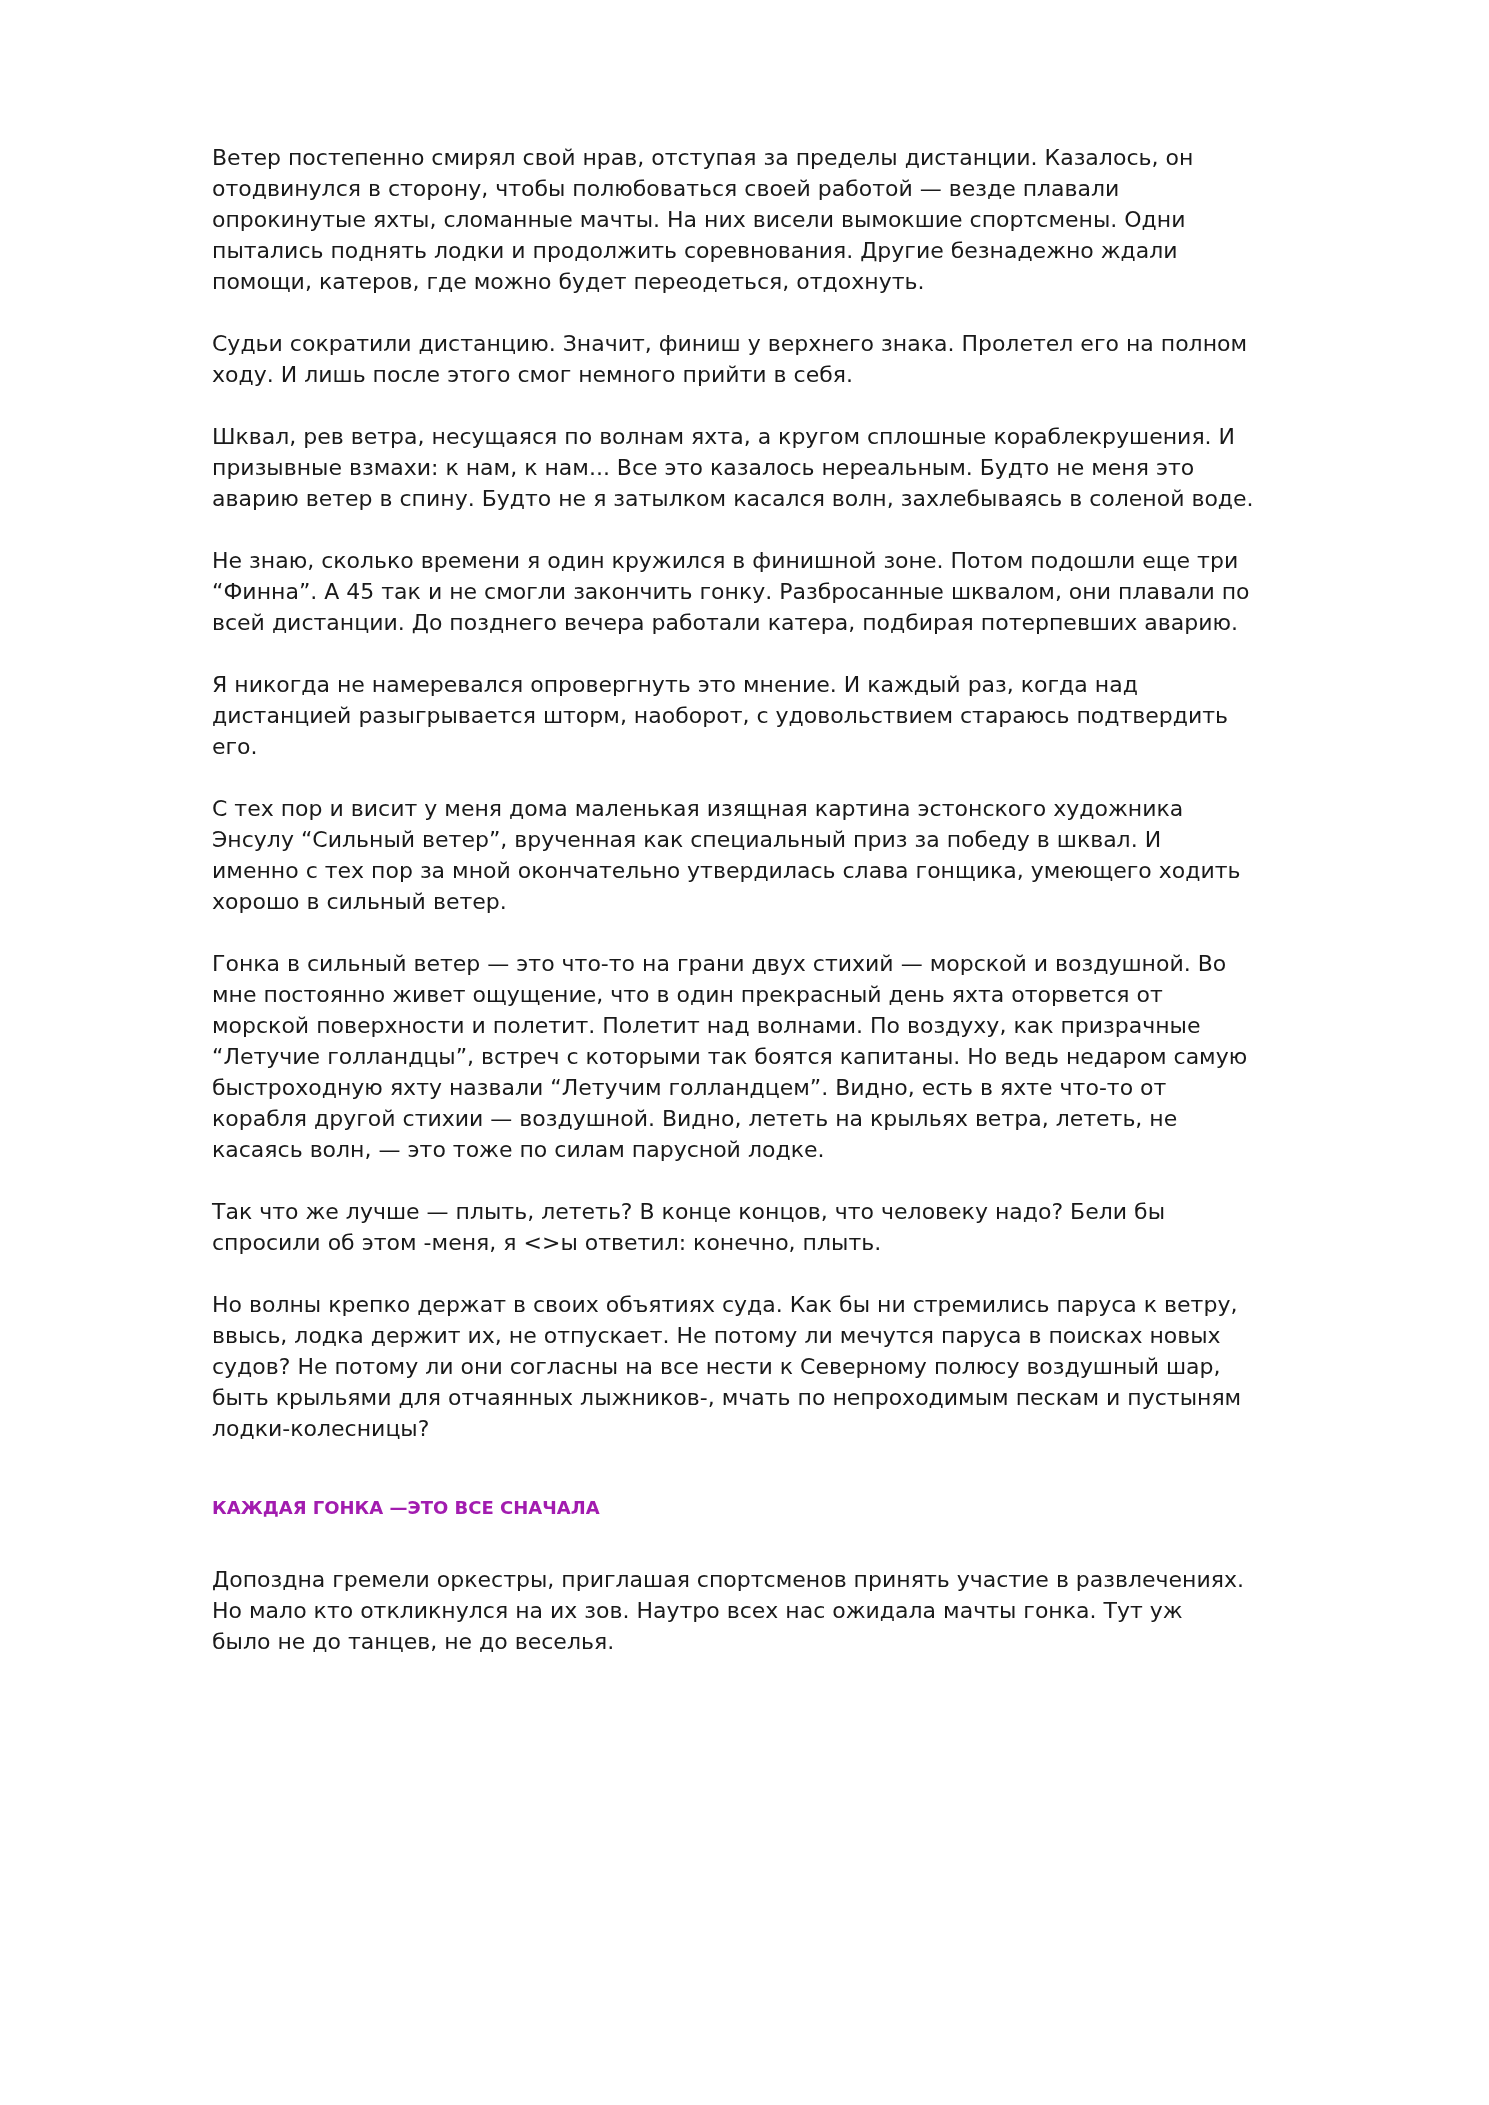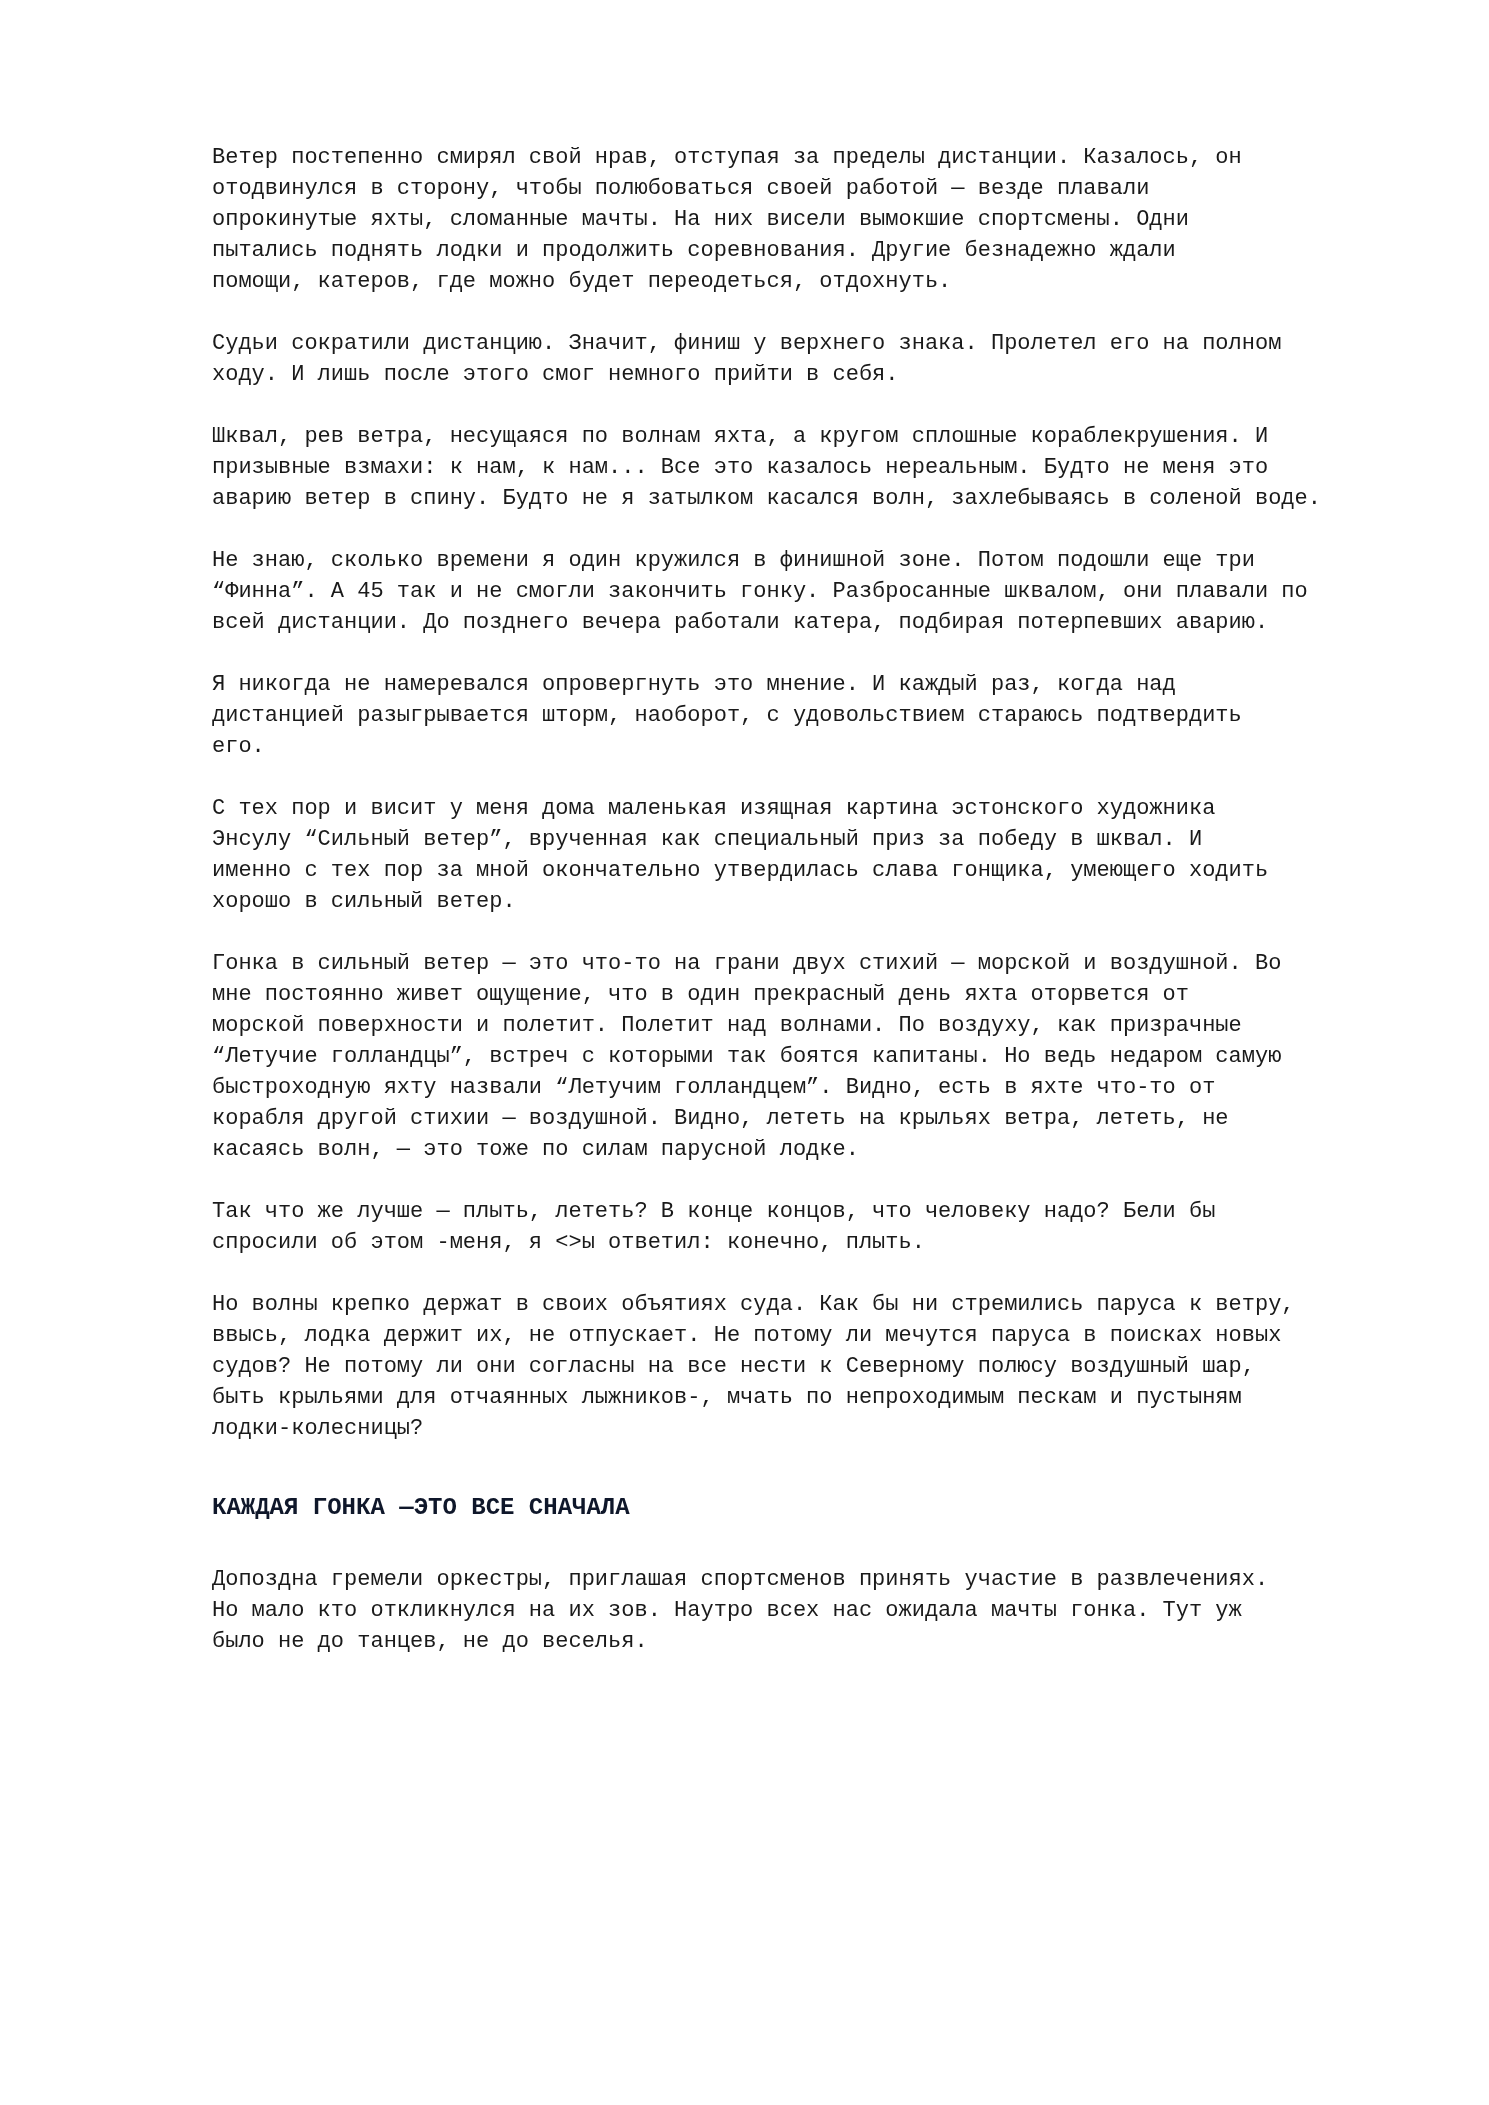--- a/index.html
+++ b/index.html
@@ -12,38 +12,37 @@
     min-height: 2105px;
     font-family: "DejaVu Sans", "Liberation Sans", sans-serif;
     color: #1a1a1a;
   }
   .page {
     box-sizing: border-box;
     width: 1489px;
     min-height: 2105px;
     padding: 142px 120px 68px 212px;
     background: #ffffff;
-    font-family: Liberation Mono, monospace;
   }
   .doc {
     width: 1162px;
   }
   .doc p {
     margin: 0 0 31px 0;
     font-size: 22px;
     line-height: 31px;
     white-space: pre-line;
     color: #1a1a1a;
   }
   .doc h2 {
     margin: 47px 0 39px 0;
-    font-size: 24px;
+    font-size: 18px;
     line-height: 34px;
     font-weight: bold;
-    color: #0f172a;
+    color: #a21caf;
     white-space: pre-line;
   }
 </style>
 </head>
 <body>
 
 <div class="page">
   <div class="doc">
     <p>Ветер постепенно смирял свой нрав, отступая за пределы дистанции. Казалось, он
 отодвинулся в сторону, чтобы полюбоваться своей работой — везде плавали

